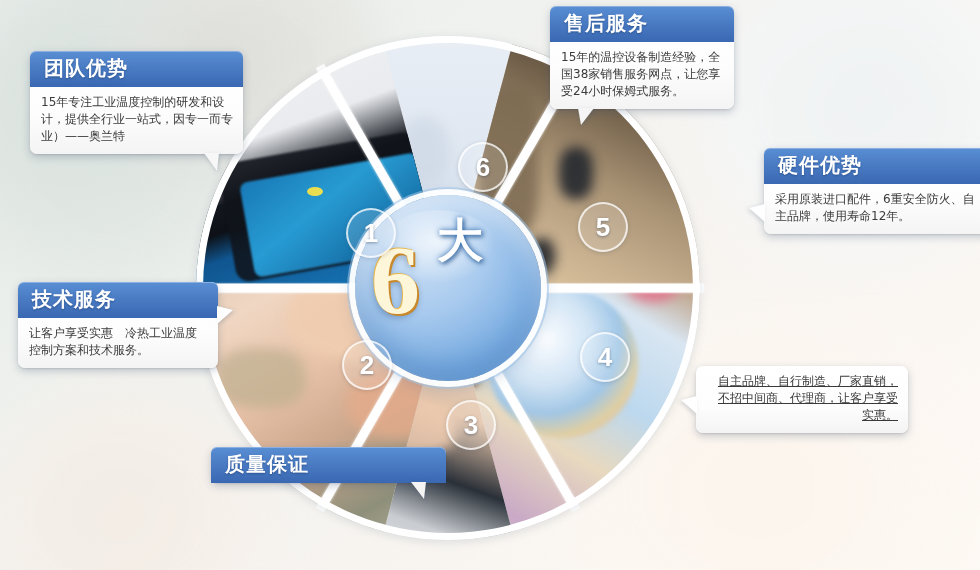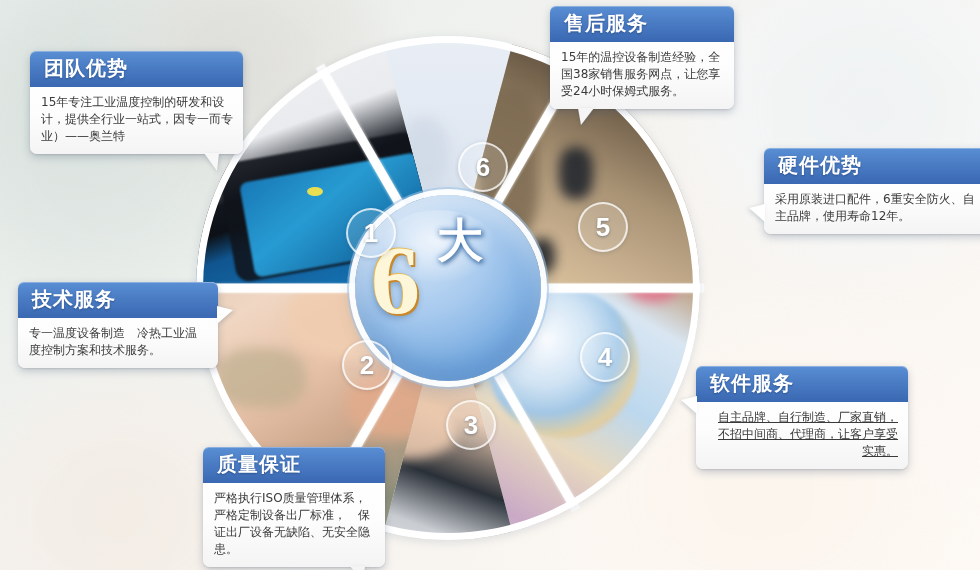--- a/index.html
+++ b/index.html
@@ -152,21 +152,21 @@
   #c-hard{left:764px;top:148px;width:232px;}
   #c-hard .tail{left:-15px;top:56px;
     border-top:4px solid transparent;border-bottom:14px solid transparent;
     border-right:16px solid #ffffff;filter:drop-shadow(-2px 1px 2px rgba(60,80,110,.22));}
 
   #c-soft{left:696px;top:366px;width:212px;}
   #c-soft .tail{left:-15px;top:30px;
     border-top:4px solid transparent;border-bottom:14px solid transparent;
     border-right:16px solid #ffffff;filter:drop-shadow(-2px 1px 2px rgba(60,80,110,.22));}
 
-  #c-quality{left:203px;top:447px;width:182px;}
+  #c-quality{left:211px;top:447px;width:235px;}
   #c-quality .tail{right:20px;bottom:-16px;
     border-left:13px solid transparent;border-right:2px solid transparent;
     border-top:17px solid #f4f4f4;filter:drop-shadow(1px 2px 2px rgba(60,80,110,.25));}
 
   #c-tech{left:18px;top:282px;width:200px;}
   #c-tech .tail{right:-15px;top:24px;
     border-top:4px solid transparent;border-bottom:14px solid transparent;
     border-left:16px solid #ffffff;filter:drop-shadow(2px 1px 2px rgba(60,80,110,.22));}
 
   .c-center{text-align:right;text-decoration:underline;}
@@ -281,30 +281,28 @@
     <div class="tail"></div>
   </div>
 
   <div class="callout" id="c-hard">
     <div class="head">硬件优势</div>
     <div class="body">采用原装进口配件，6重安全防火、自主品牌，使用寿命12年。</div>
     <div class="tail"></div>
   </div>
 
   <div class="callout" id="c-soft">
-    <div class="head">软件服务</div>
     <div class="body c-center">自主品牌、自行制造、厂家直销，不招中间商、代理商，让客户享受实惠。</div>
     <div class="tail"></div>
   </div>
 
   <div class="callout" id="c-quality">
     <div class="head">质量保证</div>
-    <div class="body">严格执行ISO质量管理体系，严格定制设备出厂标准，　保证出厂设备无缺陷、无安全隐患。</div>
     <div class="tail"></div>
   </div>
 
   <div class="callout" id="c-tech">
     <div class="head">技术服务</div>
-    <div class="body">专一温度设备制造　冷热工业温度控制方案和技术服务。</div>
+    <div class="body">让客户享受实惠　冷热工业温度控制方案和技术服务。</div>
     <div class="tail"></div>
   </div>
 
 </div>
 
 </body></html>

